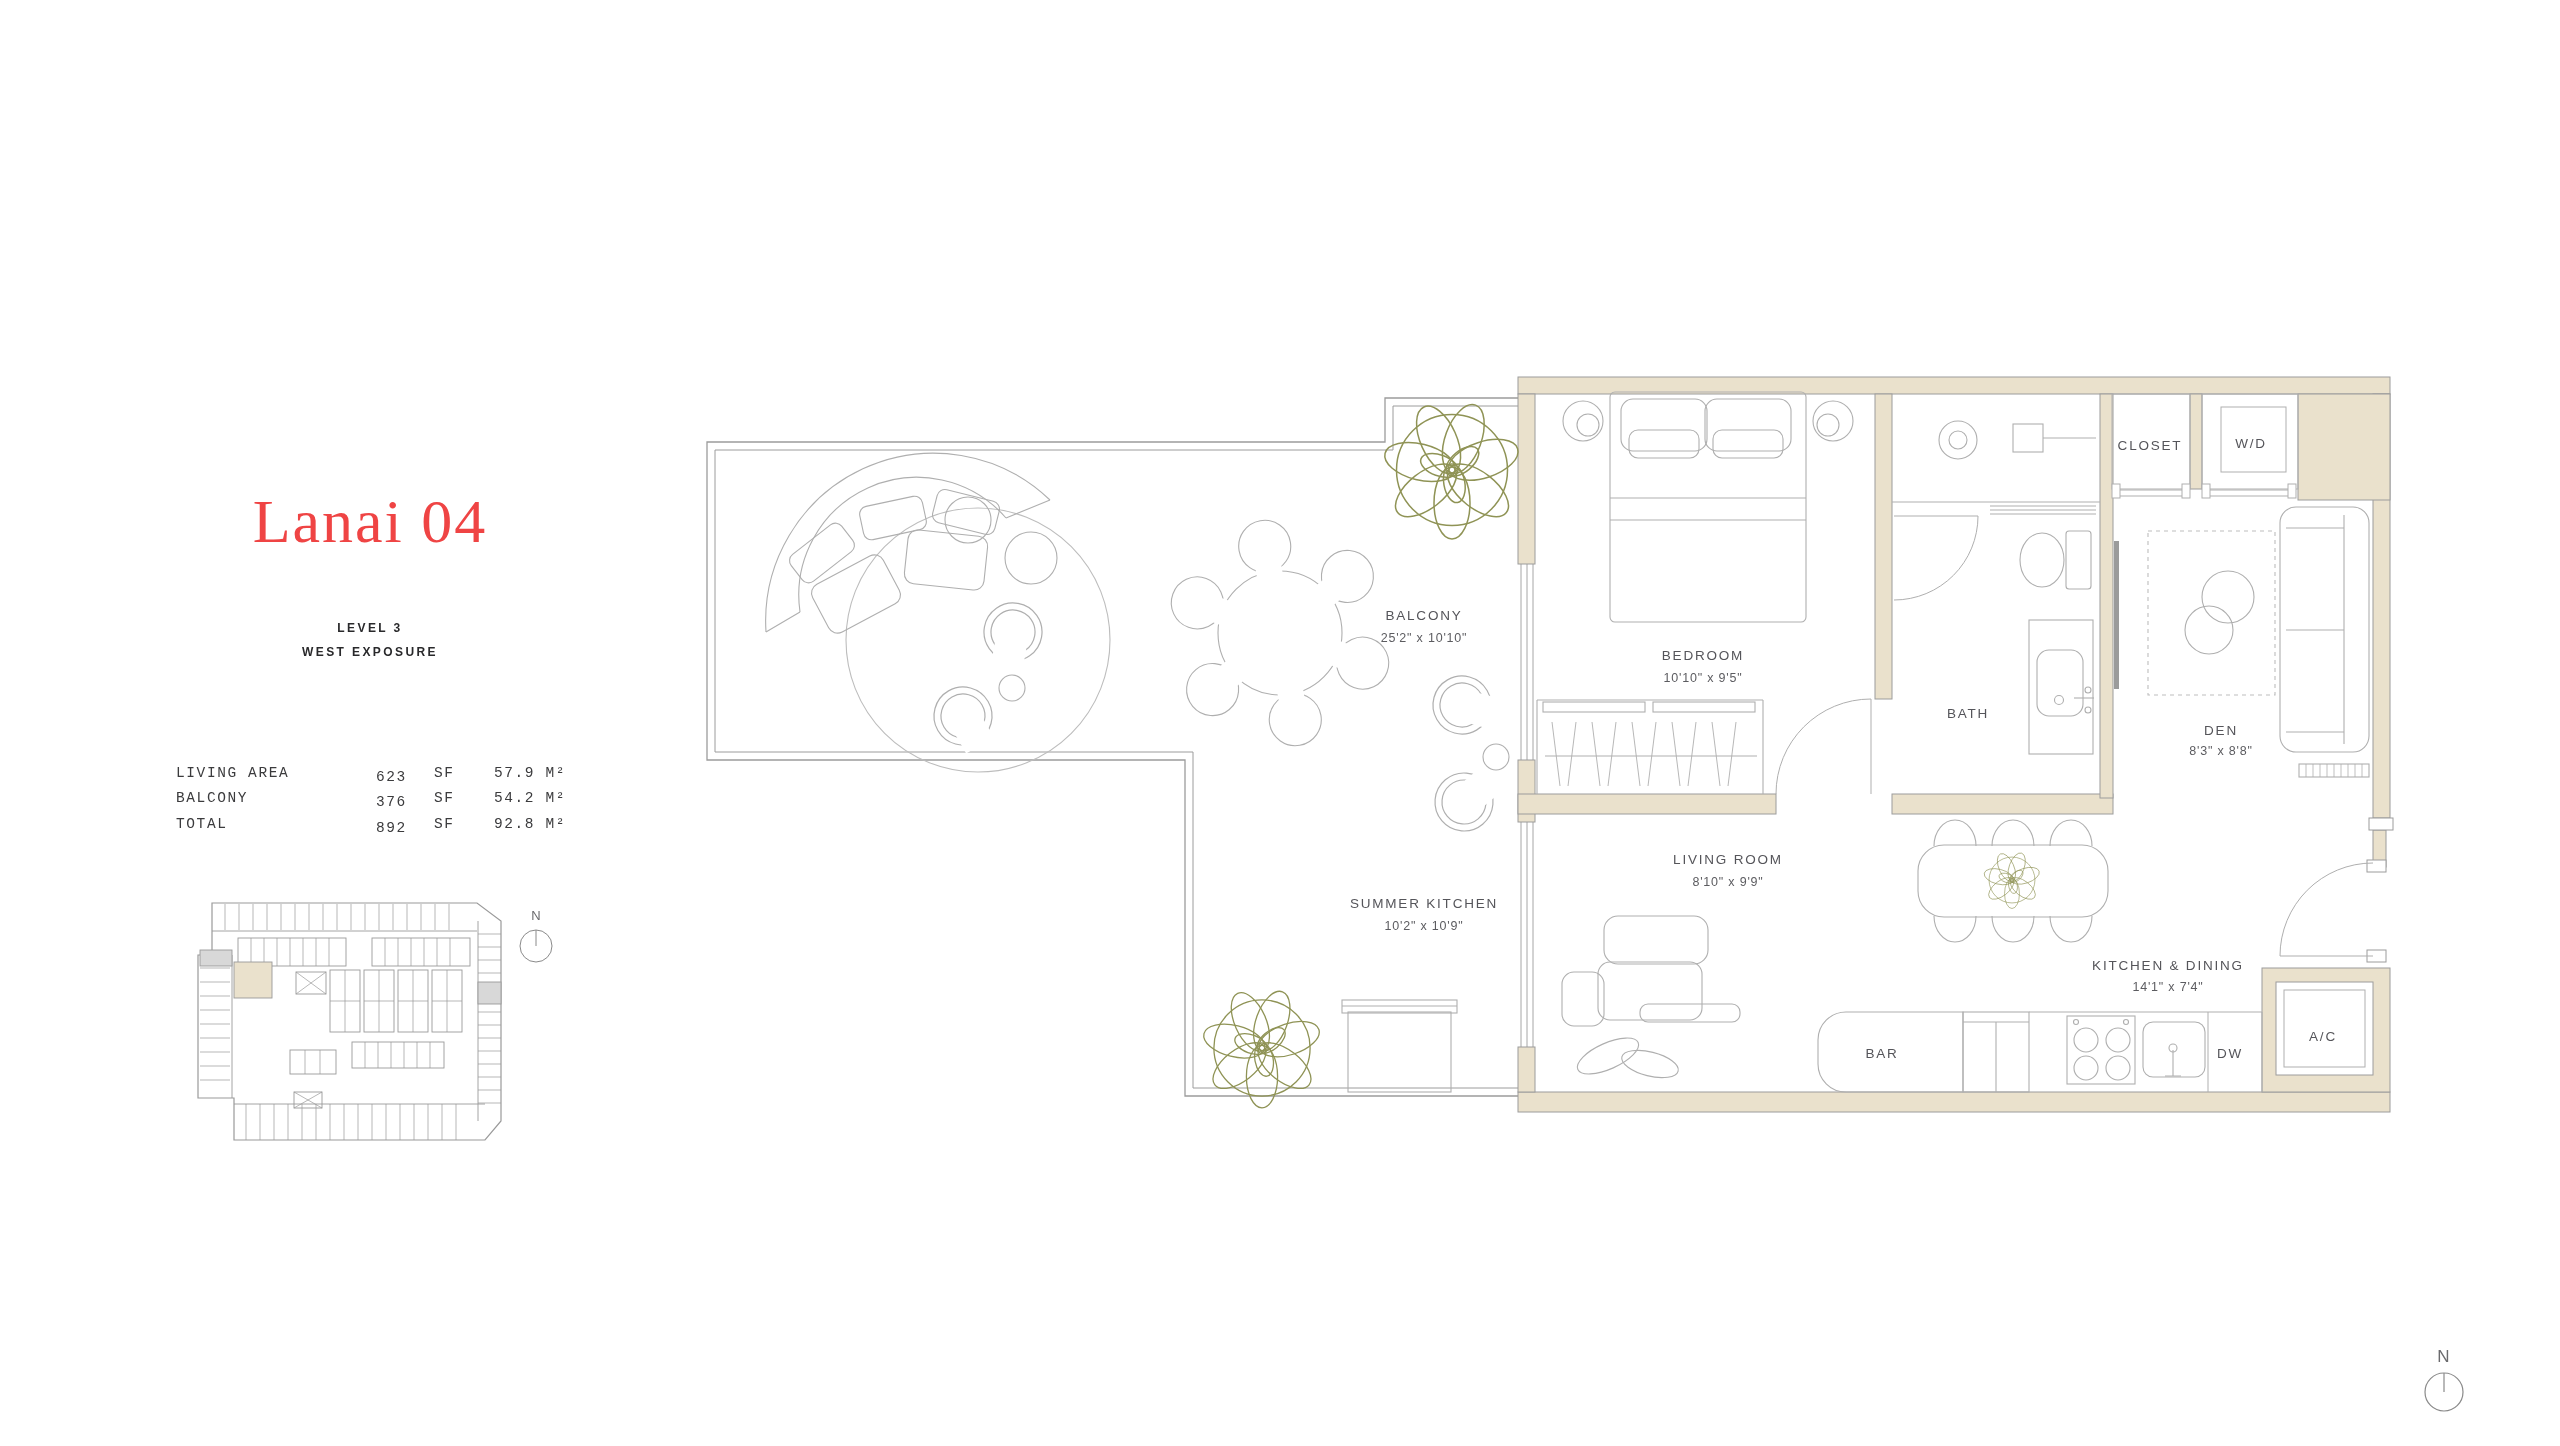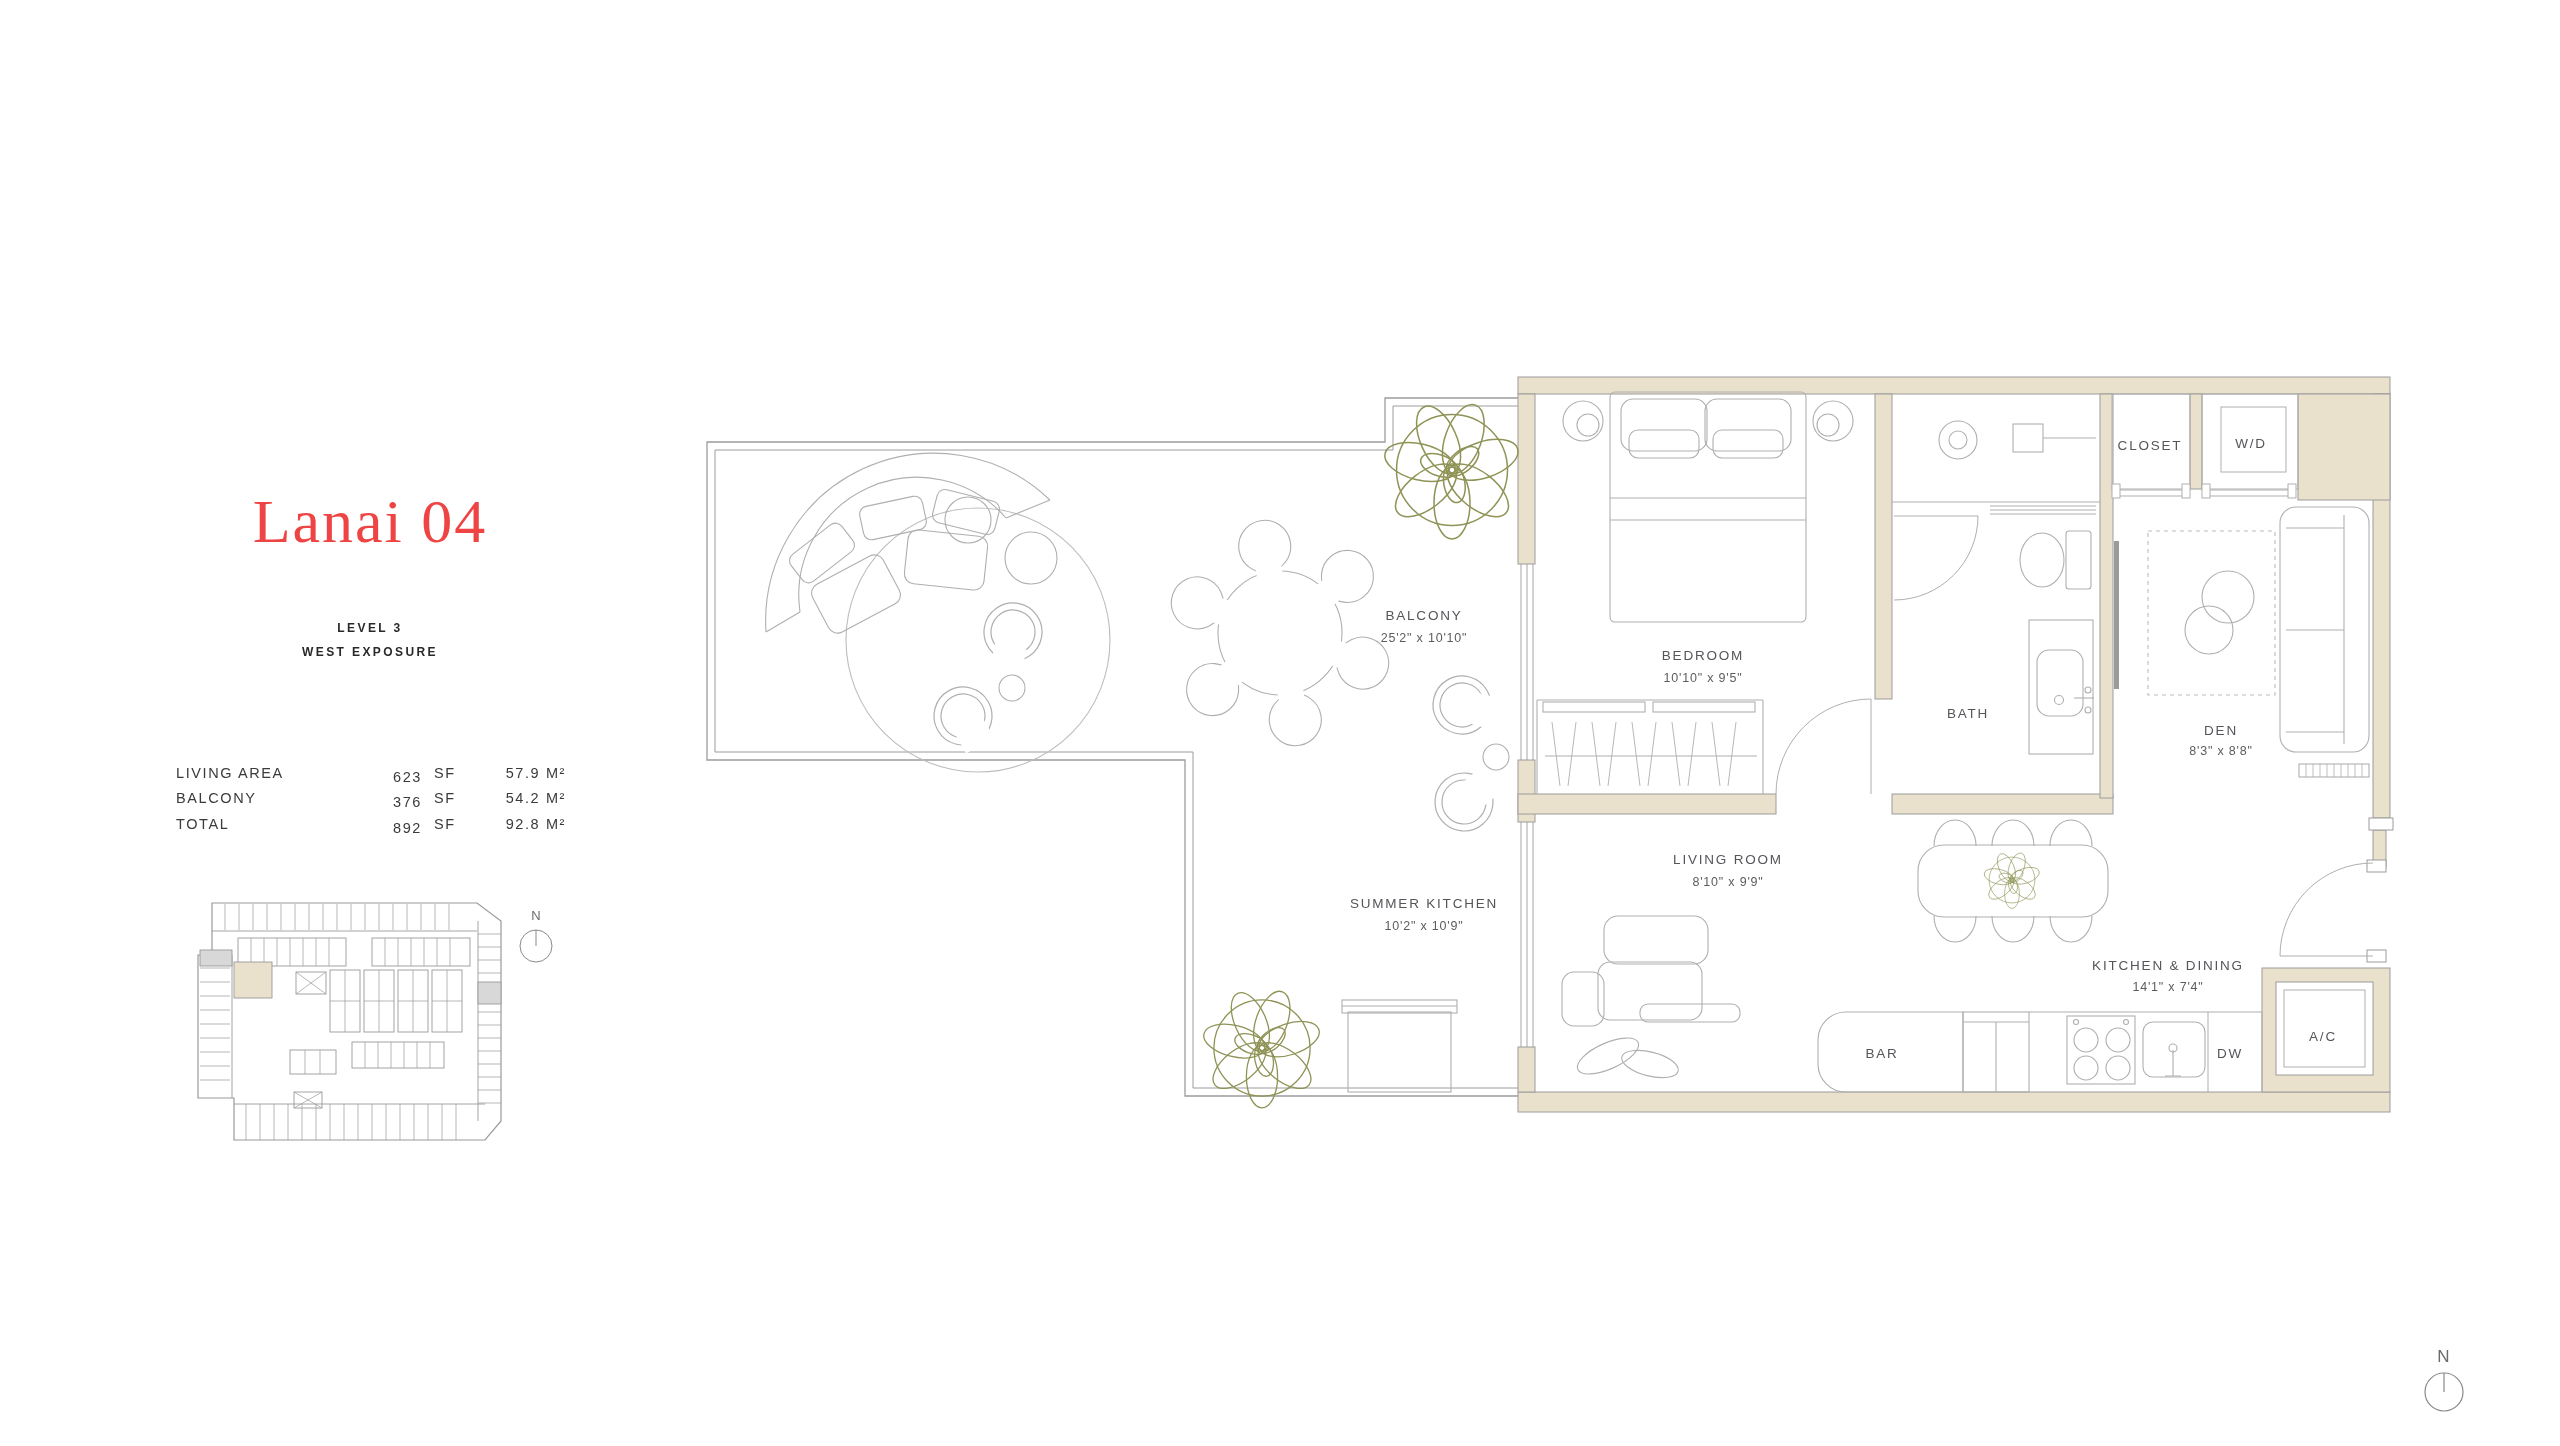--- a/index.html
+++ b/index.html
@@ -20,22 +20,22 @@
   .logo .underline{width:66px;height:2px;background:#a6845c;margin:9px auto 0;}
   .title{position:absolute;top:486px;left:0;width:740px;text-align:center;
          font-family:"Liberation Serif", serif;font-size:62px;color:#ef4444;
          letter-spacing:2px;font-weight:400;}
   .specs{position:absolute;top:616px;left:0;width:740px;text-align:center;
          font-size:12px;font-weight:bold;letter-spacing:2.4px;color:#29292b;
          line-height:24px;}
   .area-table{position:absolute;top:760px;left:176px;width:390px;
               font-size:14.5px;letter-spacing:1.6px;color:#3b3b3d;}
   .area-row{display:grid;grid-template-columns:1fr 46px 46px 98px;height:25.5px;
-            align-items:center;}
-  .area-row .num{text-align:right;margin-top:8px;}
+            align-items:center;font-family:Liberation Mono, monospace;}
+  .area-row .num{margin-top:8px;}
   .area-row .sf{text-align:left;padding-left:12px;}
   .area-row .m2{text-align:right;}
 </style>
 </head>
 <body>
 
 <div class="canvas">
 
 
   <div class="title">Lanai 04</div>

